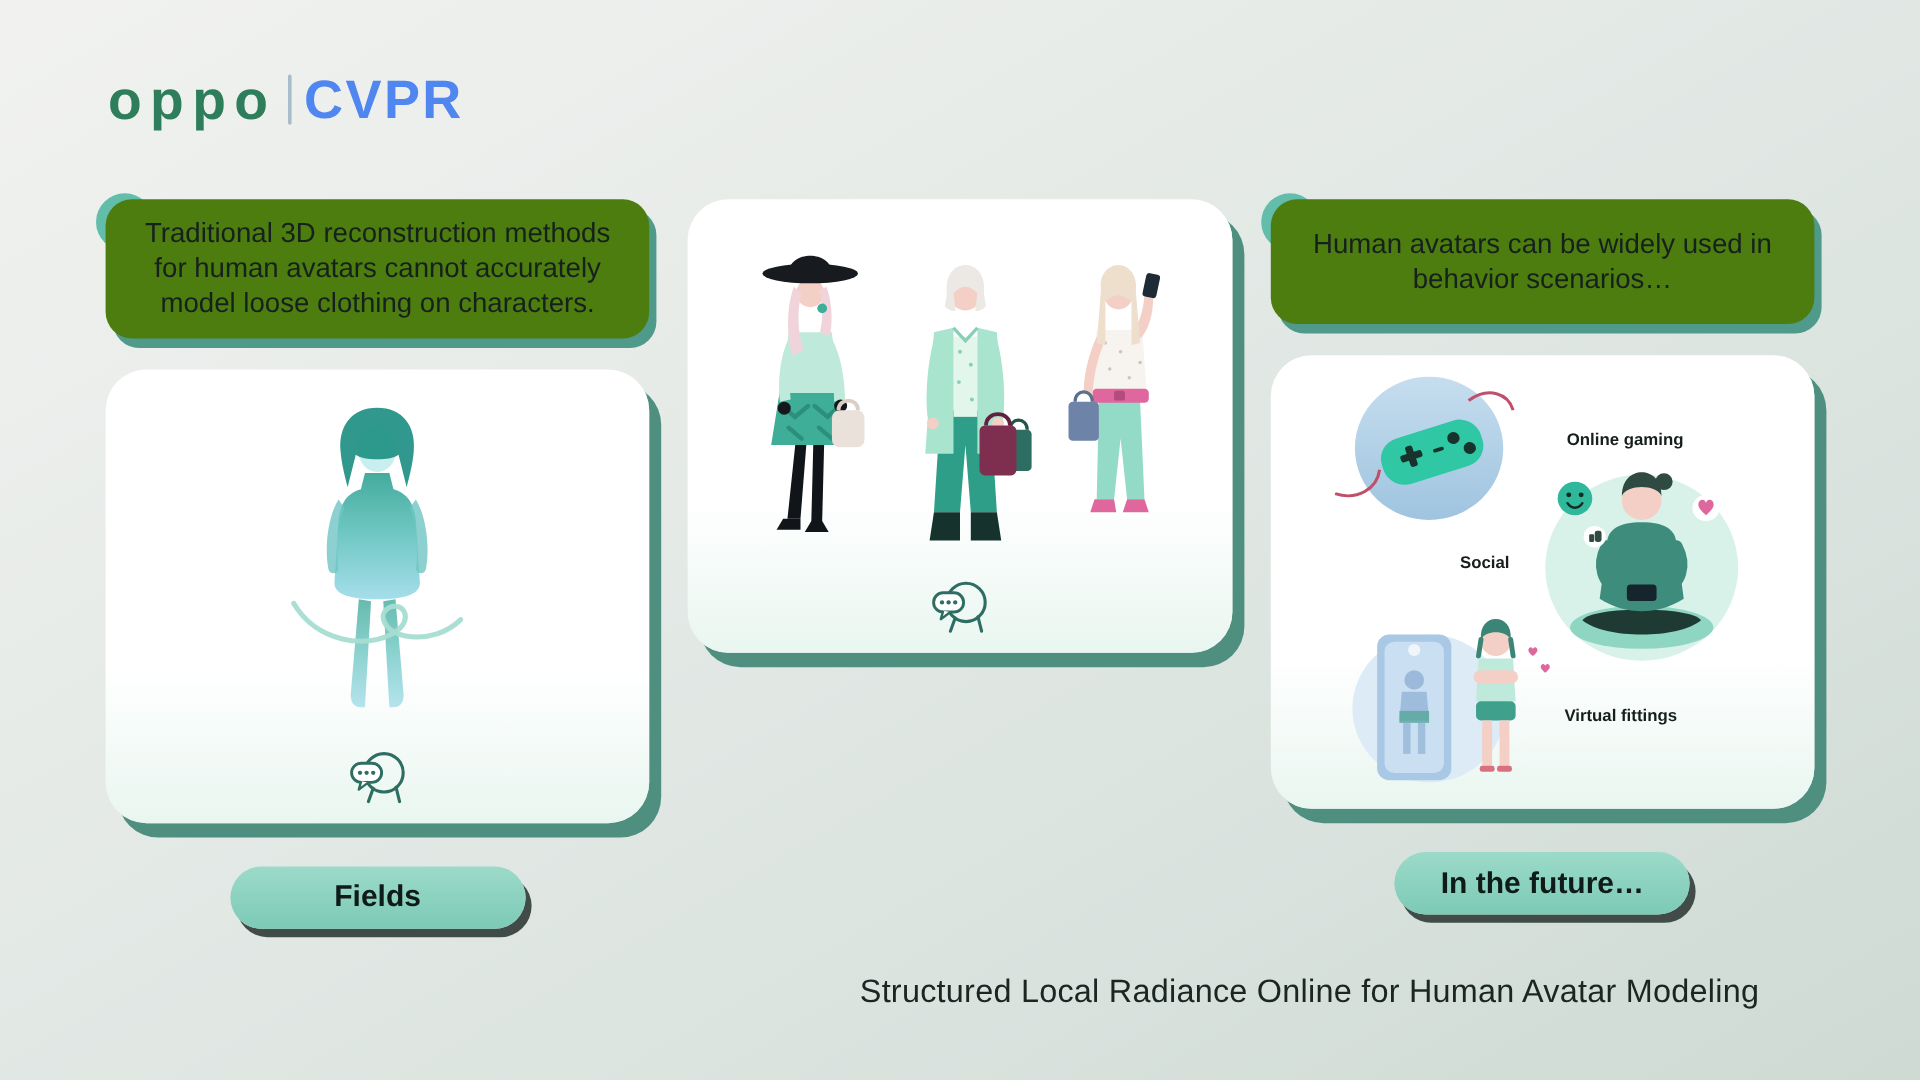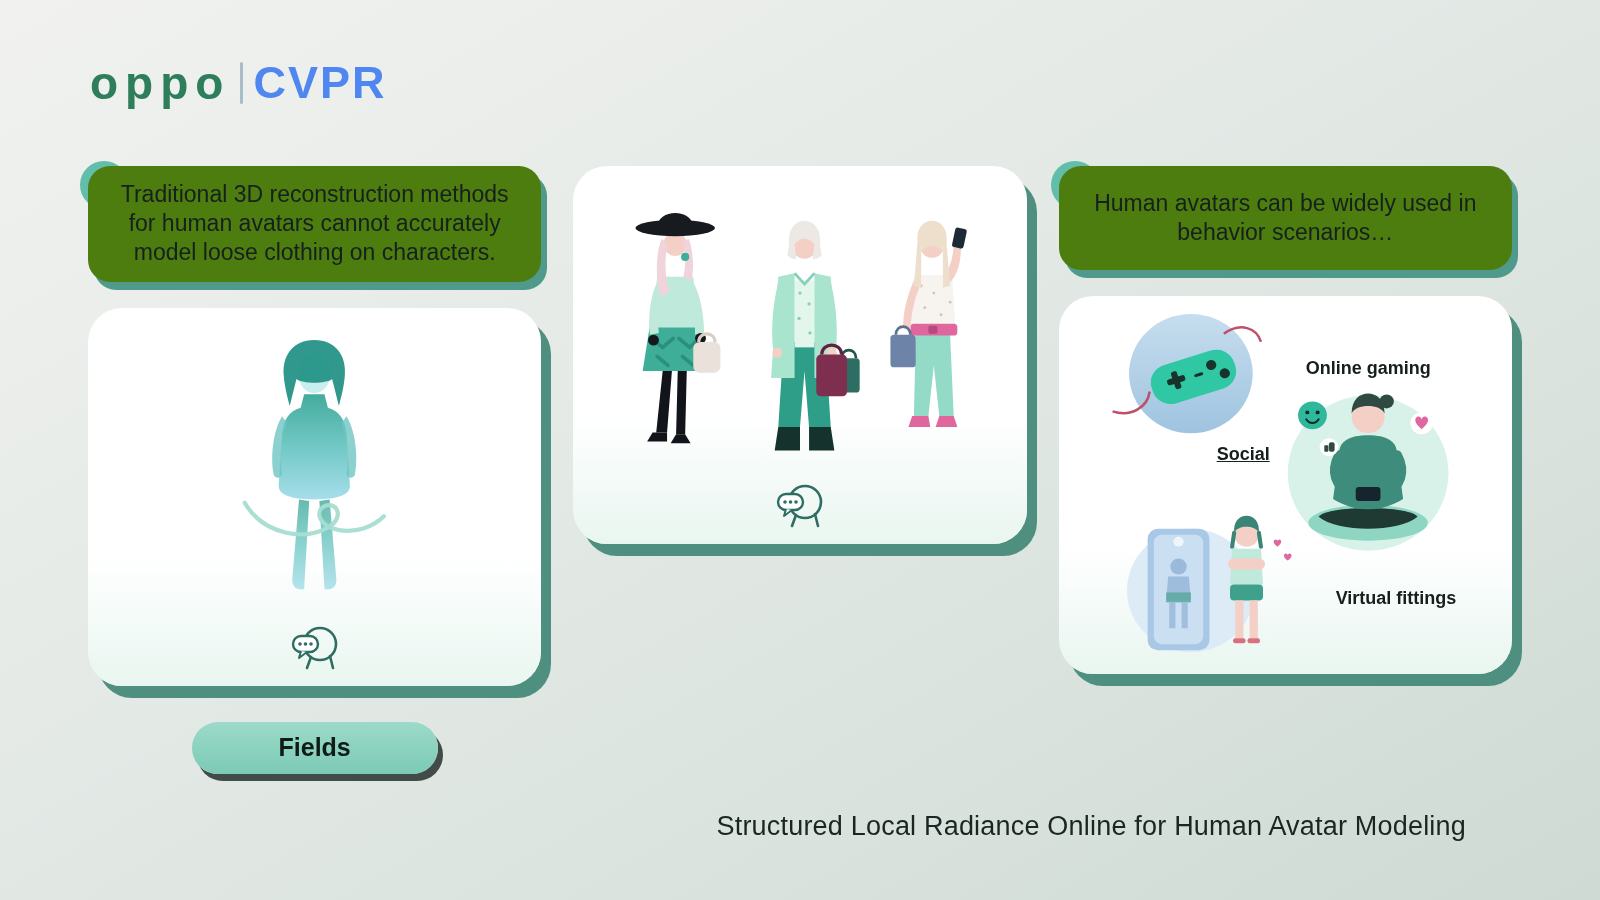--- a/index.html
+++ b/index.html
@@ -52,25 +52,25 @@
     justify-content:space-between; padding:20px 10px 14px;
   }
   .card-right { padding:0; display:block; }
   .avatar-svg { height:280px; width:auto; }
   .figures-svg { height:296px; width:auto; max-width:96%; }
   .chat-icon { width:52px; height:52px; }
   .chat-icon svg { width:100%; height:100%; }
 
   .scen-svg { position:absolute; inset:0; width:100%; height:100%; }
   .scen-label {
-    position:absolute; font-size:18px; font-weight:700; color:#161f1c; white-space:nowrap;
+    position:absolute; font-size:14px; font-weight:700; color:#161f1c; white-space:nowrap;
   }
   .l-gaming { left:247px; top:62px; }
-  .l-social { left:158px; top:148px;text-decoration:underline; }
-  .l-fittings { left:245px; top:292px;margin-left:32px; }
+  .l-social { left:158px; top:164px; }
+  .l-fittings { left:245px; top:292px; }
 
   
   .pill {
     margin-top:36px; width:246px; height:52px; border-radius:26px;
     background:linear-gradient(180deg,#9cdac9,#7ccab6);
     display:flex; align-items:center; justify-content:center;
     font-size:25px; font-weight:700; color:#0f1b17;
     box-shadow:5px 7px 0 #414c49;
   }
 
@@ -296,19 +296,22 @@
             <rect x="183" y="344" width="12" height="5" rx="2" fill="#d8707f"></rect>
             <path d="M212,252 C209,249.5 207.5,247.5 208.8,245.5 C210,244 212,245 212,246.6 C212,245 214,244 215.2,245.5 C216.5,247.5 215,249.5 212,252 Z" fill="#e0679e"></path>
             <path d="M222,266 C219,263.5 217.5,261.5 218.8,259.5 C220,258 222,259 222,260.6 C222,259 224,258 225.2,259.5 C226.5,261.5 225,263.5 222,266 Z" fill="#e0679e"></path>
           </g>
         </svg>
         <span class="scen-label l-gaming">Online gaming</span>
         <span class="scen-label l-social">Social</span>
         <span class="scen-label l-fittings">Virtual fittings</span>
       </div>
 
+      <div class="pill">
+        <span>In the future…</span>
+      </div>
     </section>
 
   </div>
 
   <div class="footer">Structured Local Radiance Online for Human Avatar Modeling</div>
 
 </div>
 
 </body></html>

